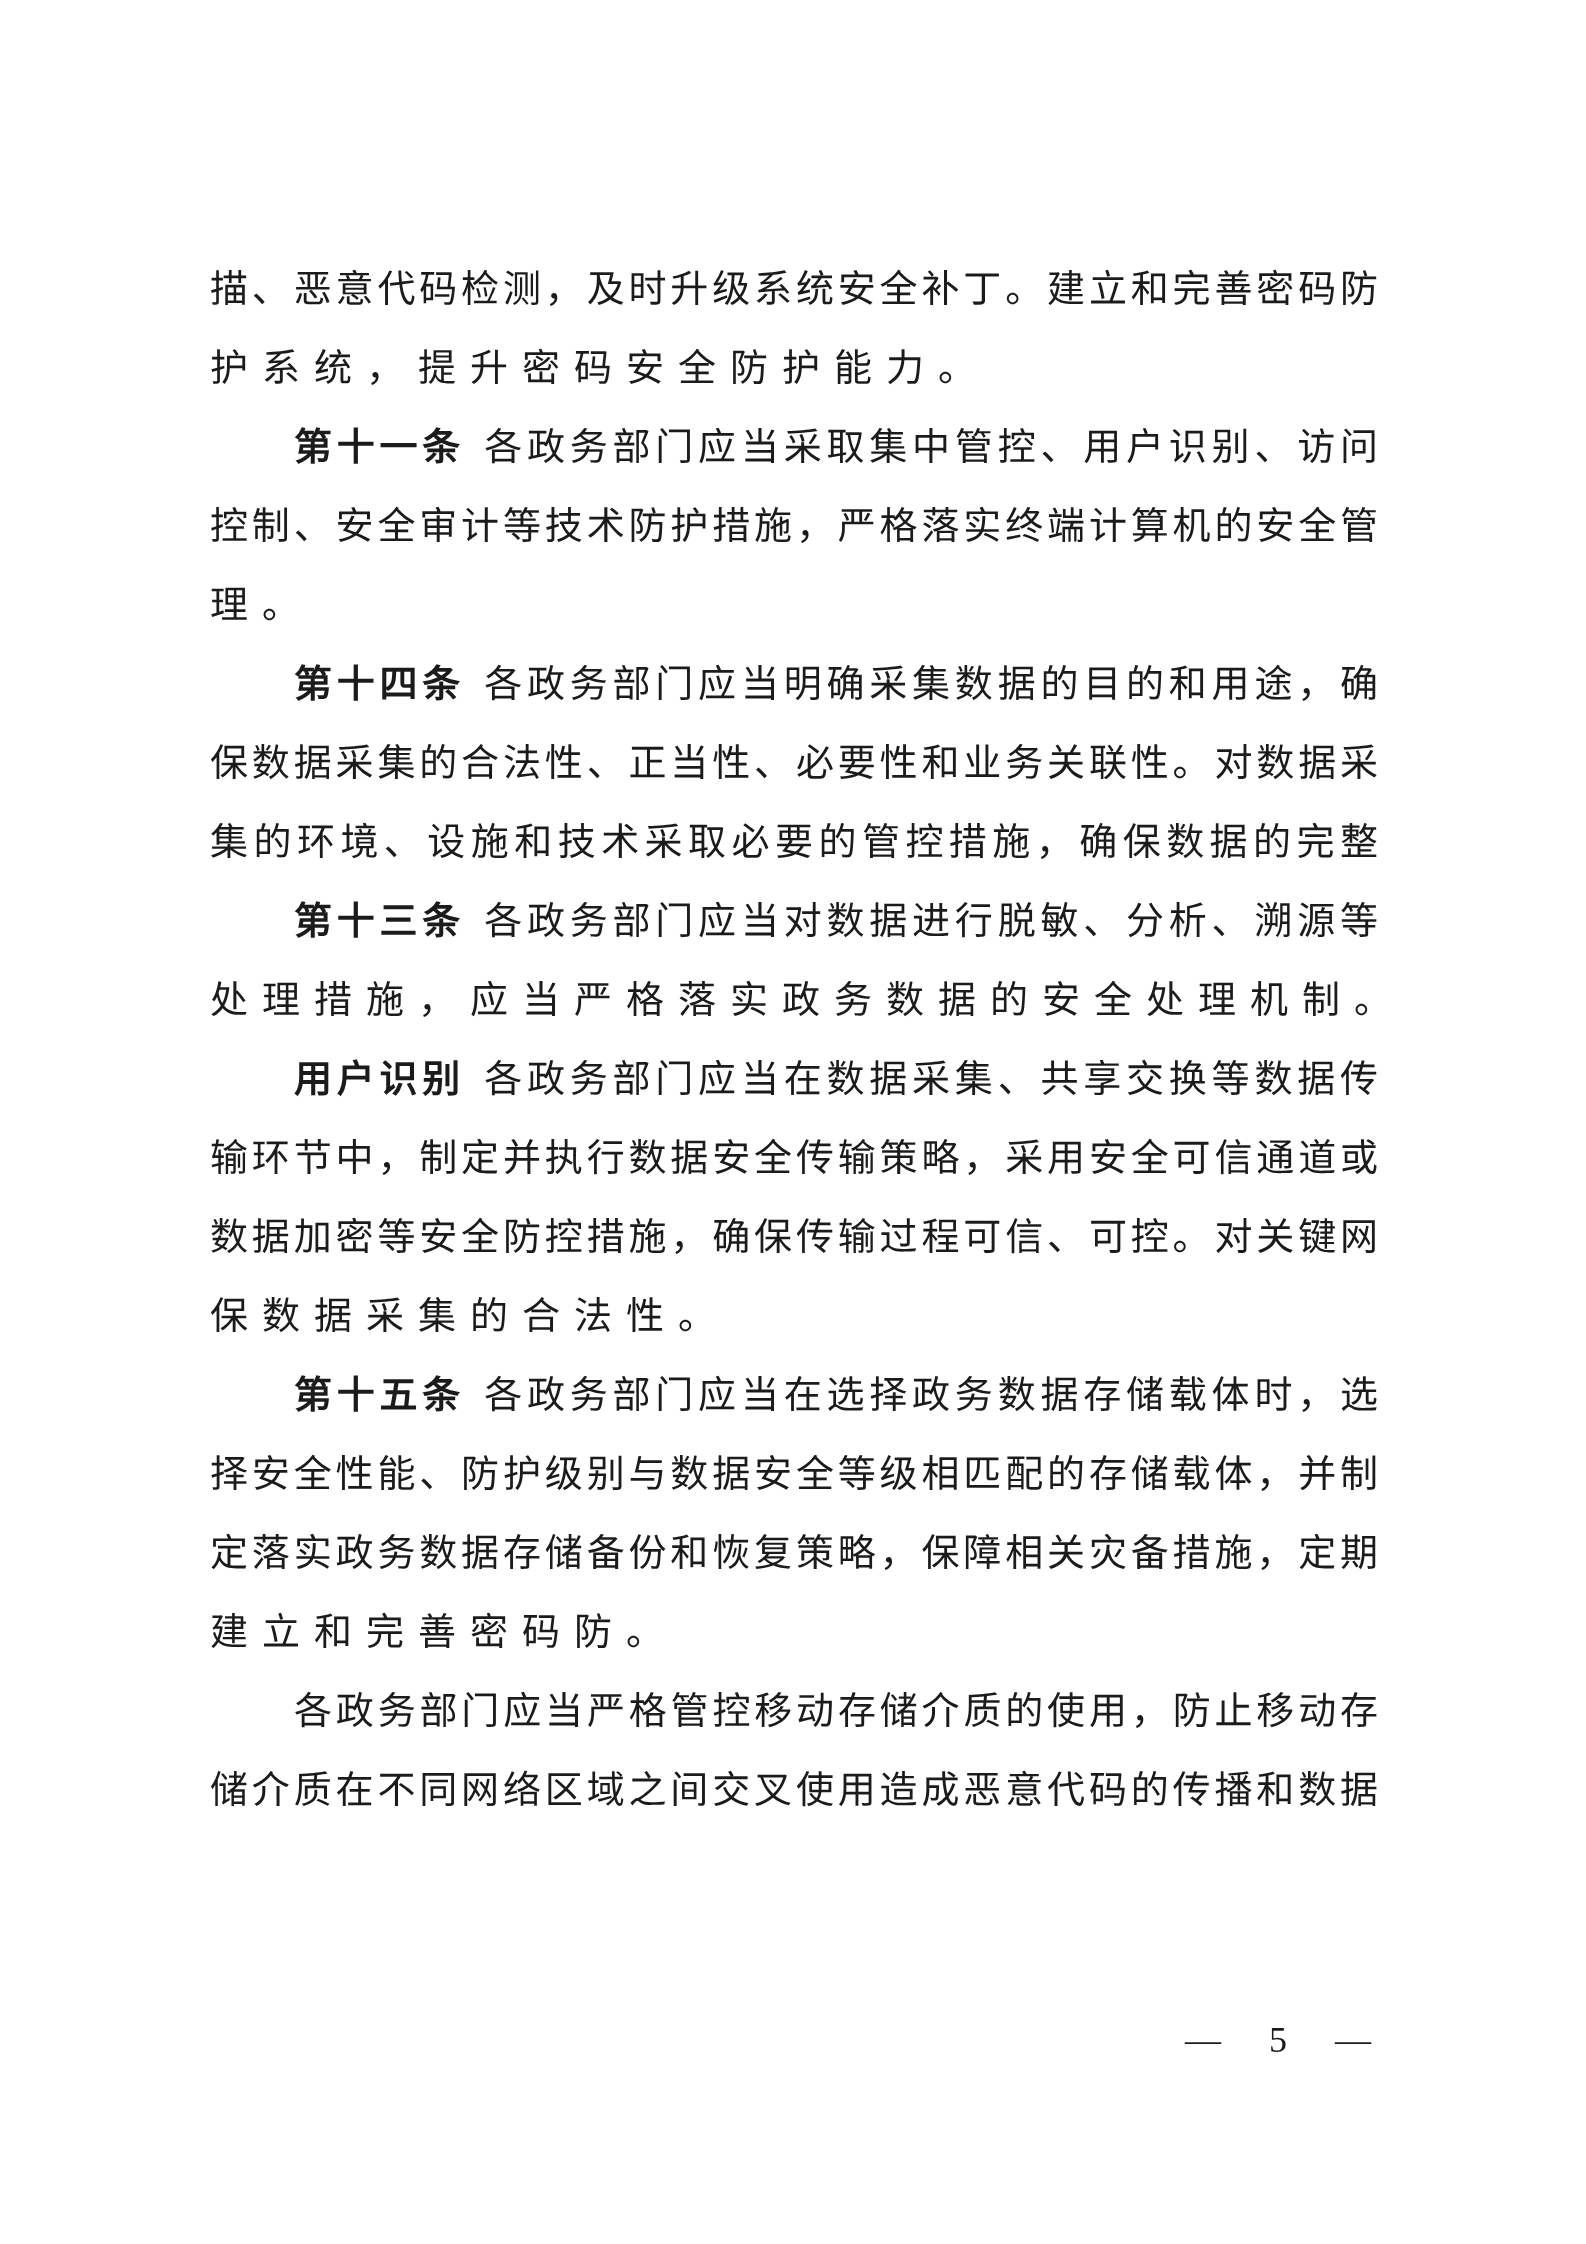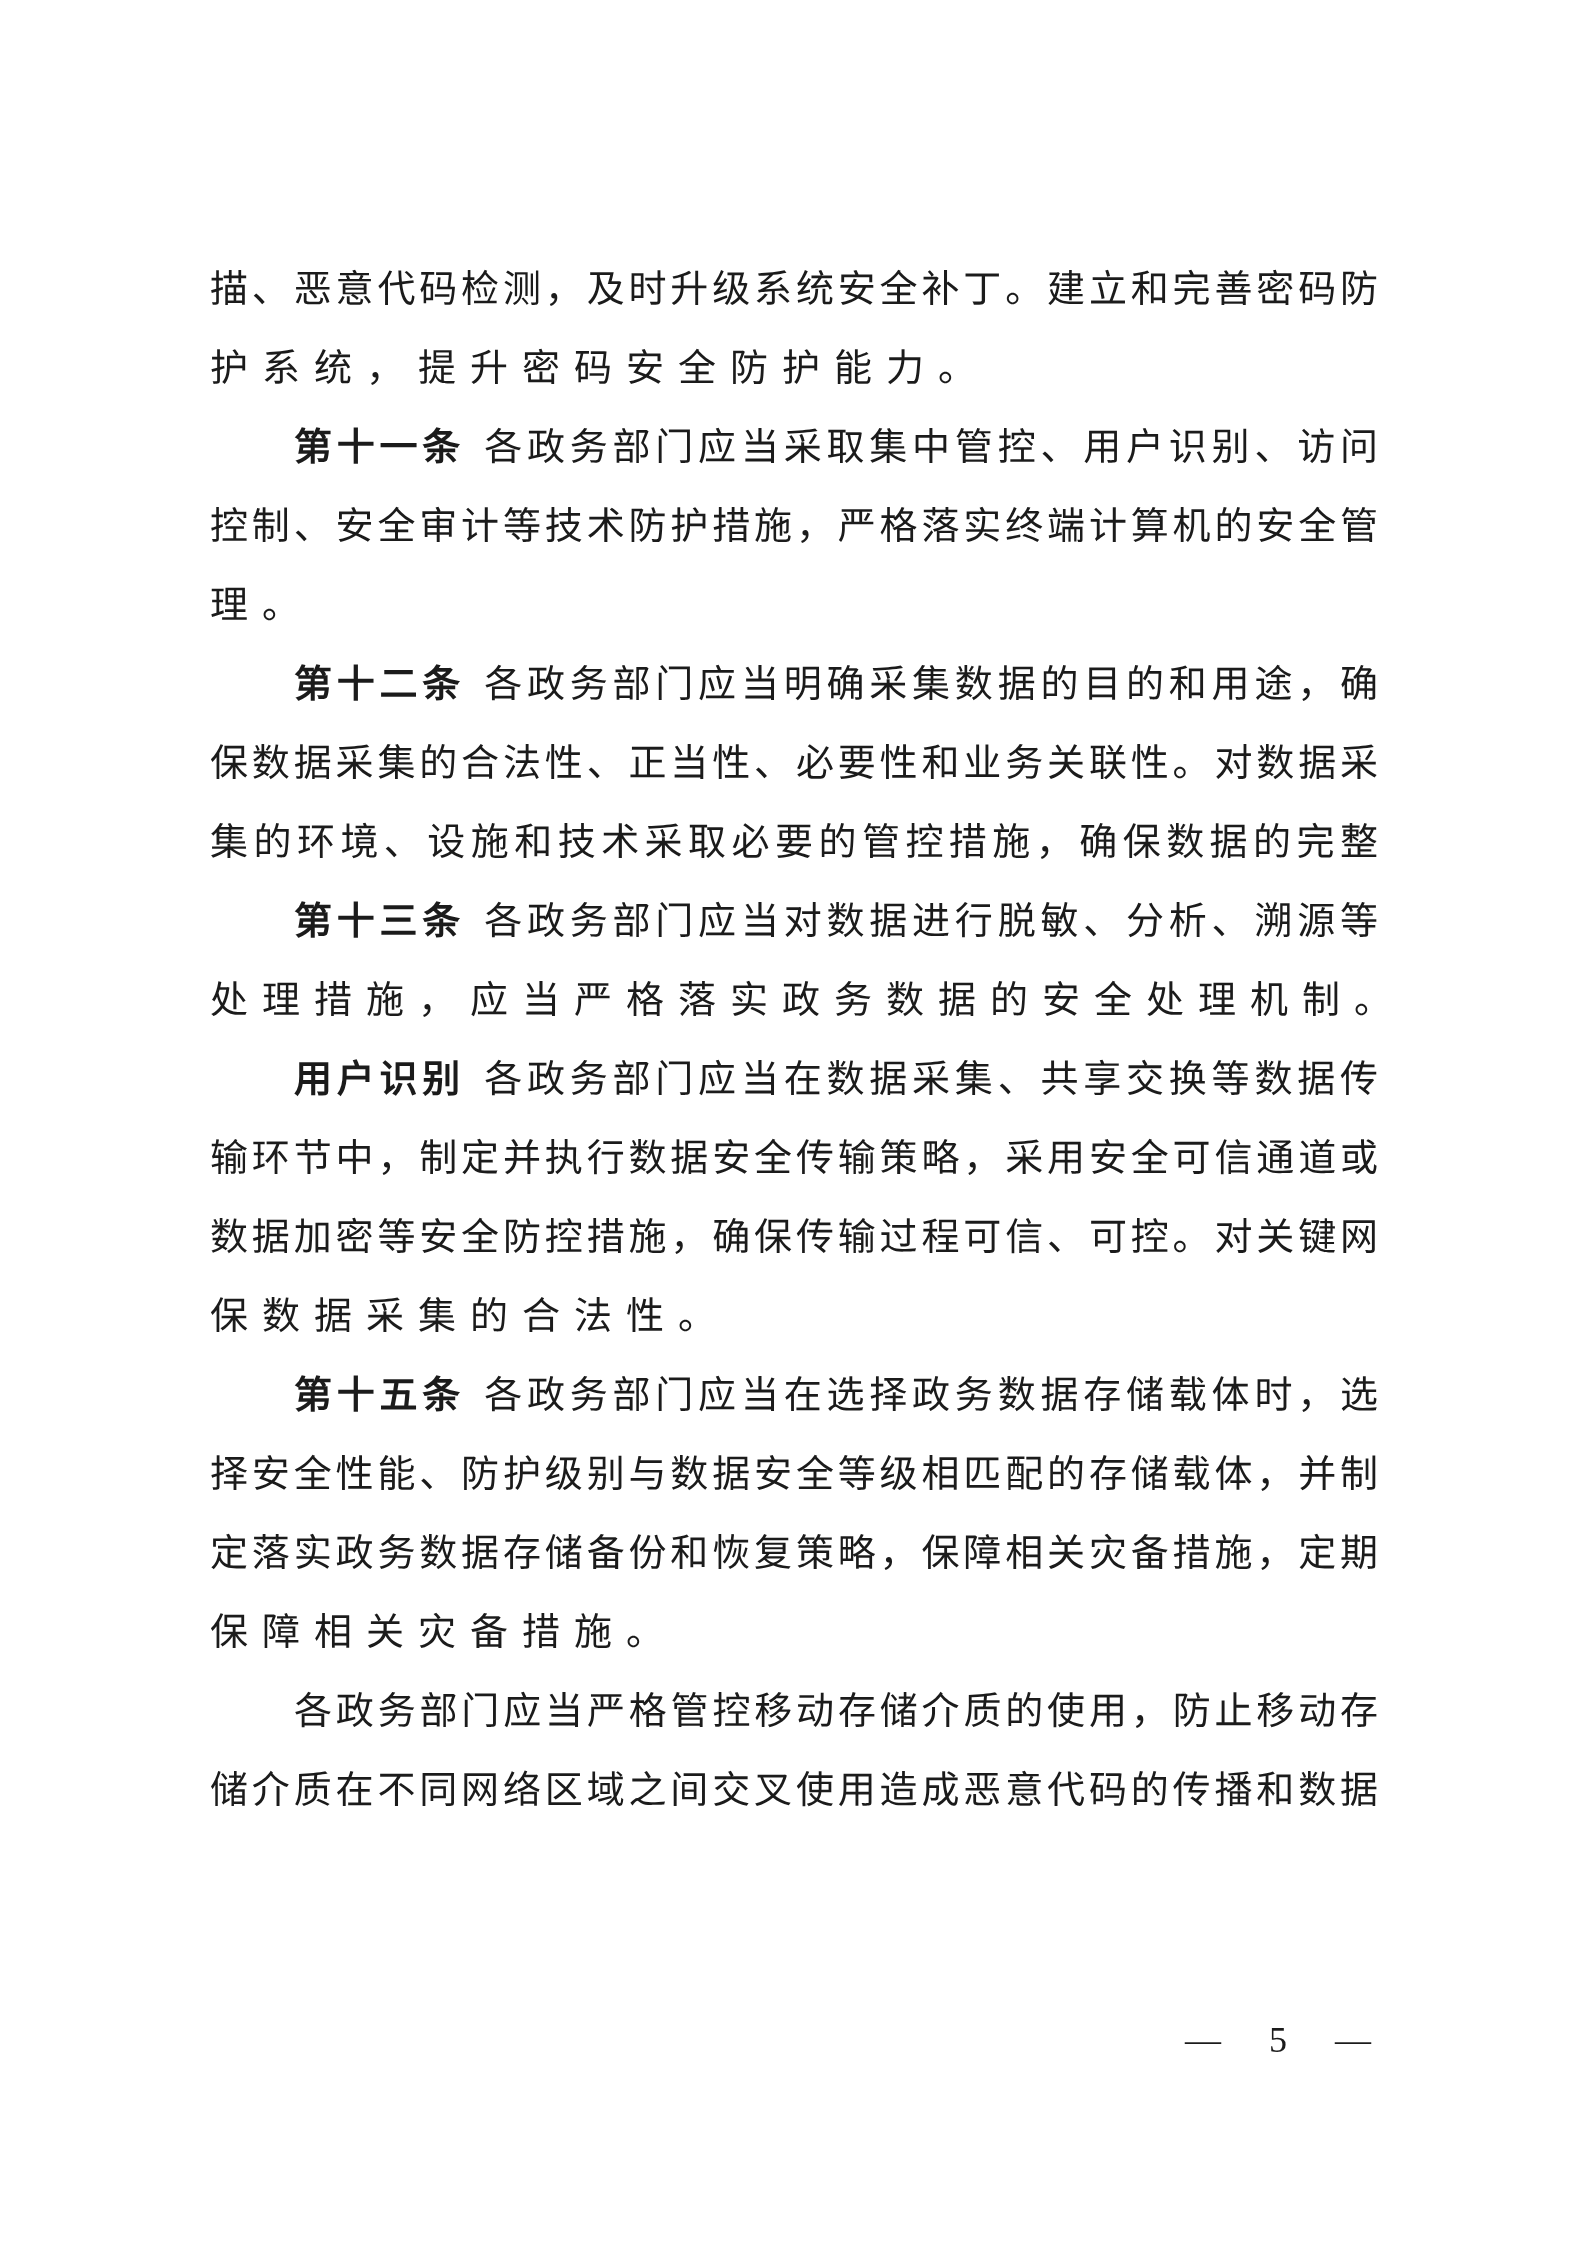--- a/index.html
+++ b/index.html
@@ -61,30 +61,30 @@
 </head>
 <body>
 
 <div class="page">
   <div class="text-block">
       <div class="line fill"><span>描、恶意代码检测，及时升级系统安全补丁。建立和完善密码防</span></div>
       <div class="line"><span>护系统，提升密码安全防护能力。</span></div>
       <div class="line fill indent"><span class="head">第十一条</span><span>各政务部门应当采取集中管控、用户识别、访问</span></div>
       <div class="line fill"><span>控制、安全审计等技术防护措施，严格落实终端计算机的安全管</span></div>
       <div class="line"><span>理。</span></div>
-      <div class="line fill indent"><span class="head">第十二条</span><span>各政务部门应当明确采集数据的目的和用途，确</span></div>
+      <div class="line fill indent"><span class="head">第十四条</span><span>各政务部门应当明确采集数据的目的和用途，确</span></div>
       <div class="line fill"><span>保数据采集的合法性、正当性、必要性和业务关联性。对数据采</span></div>
       <div class="line fill"><span>集的环境、设施和技术采取必要的管控措施，确保数据的完整</span></div>
       <div class="line fill indent"><span class="head">第十三条</span><span>各政务部门应当对数据进行脱敏、分析、溯源等</span></div>
       <div class="line"><span>处理措施，应当严格落实政务数据的安全处理机制。</span></div>
       <div class="line fill indent"><span class="head">用户识别</span><span>各政务部门应当在数据采集、共享交换等数据传</span></div>
       <div class="line fill"><span>输环节中，制定并执行数据安全传输策略，采用安全可信通道或</span></div>
       <div class="line fill"><span>数据加密等安全防控措施，确保传输过程可信、可控。对关键网</span></div>
       <div class="line"><span>保数据采集的合法性。</span></div>
       <div class="line fill indent"><span class="head">第十五条</span><span>各政务部门应当在选择政务数据存储载体时，选</span></div>
       <div class="line fill"><span>择安全性能、防护级别与数据安全等级相匹配的存储载体，并制</span></div>
       <div class="line fill"><span>定落实政务数据存储备份和恢复策略，保障相关灾备措施，定期</span></div>
-      <div class="line"><span>保障相关灾备措施。</span></div>
+      <div class="line"><span>建立和完善密码防。</span></div>
       <div class="line fill indent"><span>各政务部门应当严格管控移动存储介质的使用，防止移动存</span></div>
       <div class="line fill"><span>储介质在不同网络区域之间交叉使用造成恶意代码的传播和数据</span></div>
     </div>
   <div class="page-number">—  5  —</div>
 </div>
 
 </body></html>

